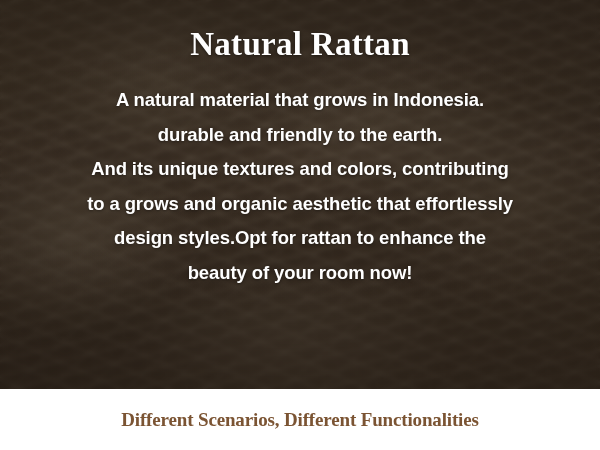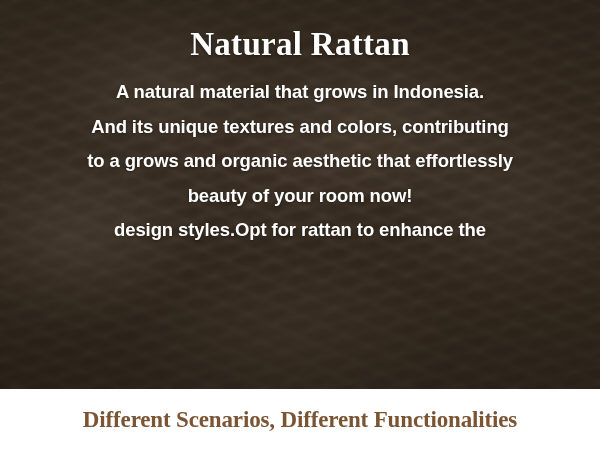--- a/index.html
+++ b/index.html
@@ -125,21 +125,21 @@
     padding-top: 24px;
     font-family: "Liberation Serif", "DejaVu Serif", serif;
     font-weight: 700;
     font-size: 33px;
     line-height: 40px;
     color: #ffffff;
     letter-spacing: 0.3px;
     text-shadow: 0 1px 3px rgba(0,0,0,0.45);
   }
   .paragraph {
-    margin: 0;
+    margin: 8px;
     padding-top: 11px;
   }
   .para-line {
     display: block;
     font-family: "Liberation Sans", "DejaVu Sans", sans-serif;
     font-weight: 700;
     font-size: 18.5px;
     line-height: 34.5px;
     color: #ffffff;
     letter-spacing: -0.1px;
@@ -156,21 +156,21 @@
     height: 61px;
     background: #ffffff;
     display: flex;
     align-items: center;
     justify-content: center;
   }
   .footer-heading {
     margin: 0;
     font-family: "Liberation Serif", "DejaVu Serif", serif;
     font-weight: 700;
-    font-size: 23px;
+    font-size: 19px;
     line-height: 32px;
     color: #7b5433;
     letter-spacing: -0.15px;
     white-space: nowrap;
   }
 </style>
 </head>
 <body>
 
 <div id="banner">
@@ -182,24 +182,25 @@
     <div class="strands d"></div>
     <div class="blur-veil"></div>
     <div class="overlay"></div>
   </div>
 
   <div class="content">
     <h1 class="headline">Natural Rattan</h1>
 
     <div class="paragraph">
       <span class="para-line">A natural material that grows in Indonesia.</span>
+      <span class="para-line">durable and friendly to the earth.</span>
       <span class="para-line">And its unique textures and colors, contributing</span>
       <span class="para-line">to a grows and organic aesthetic that effortlessly</span>
+      <span class="para-line">design styles.Opt for rattan to enhance the</span>
       <span class="para-line">beauty of your room now!</span>
-      <span class="para-line">design styles.Opt for rattan to enhance the</span>
     </div>
   </div>
 
   <div class="footer-strip">
     <h2 class="footer-heading">Different Scenarios, Different Functionalities</h2>
   </div>
 
 </div>
 
 </body></html>

